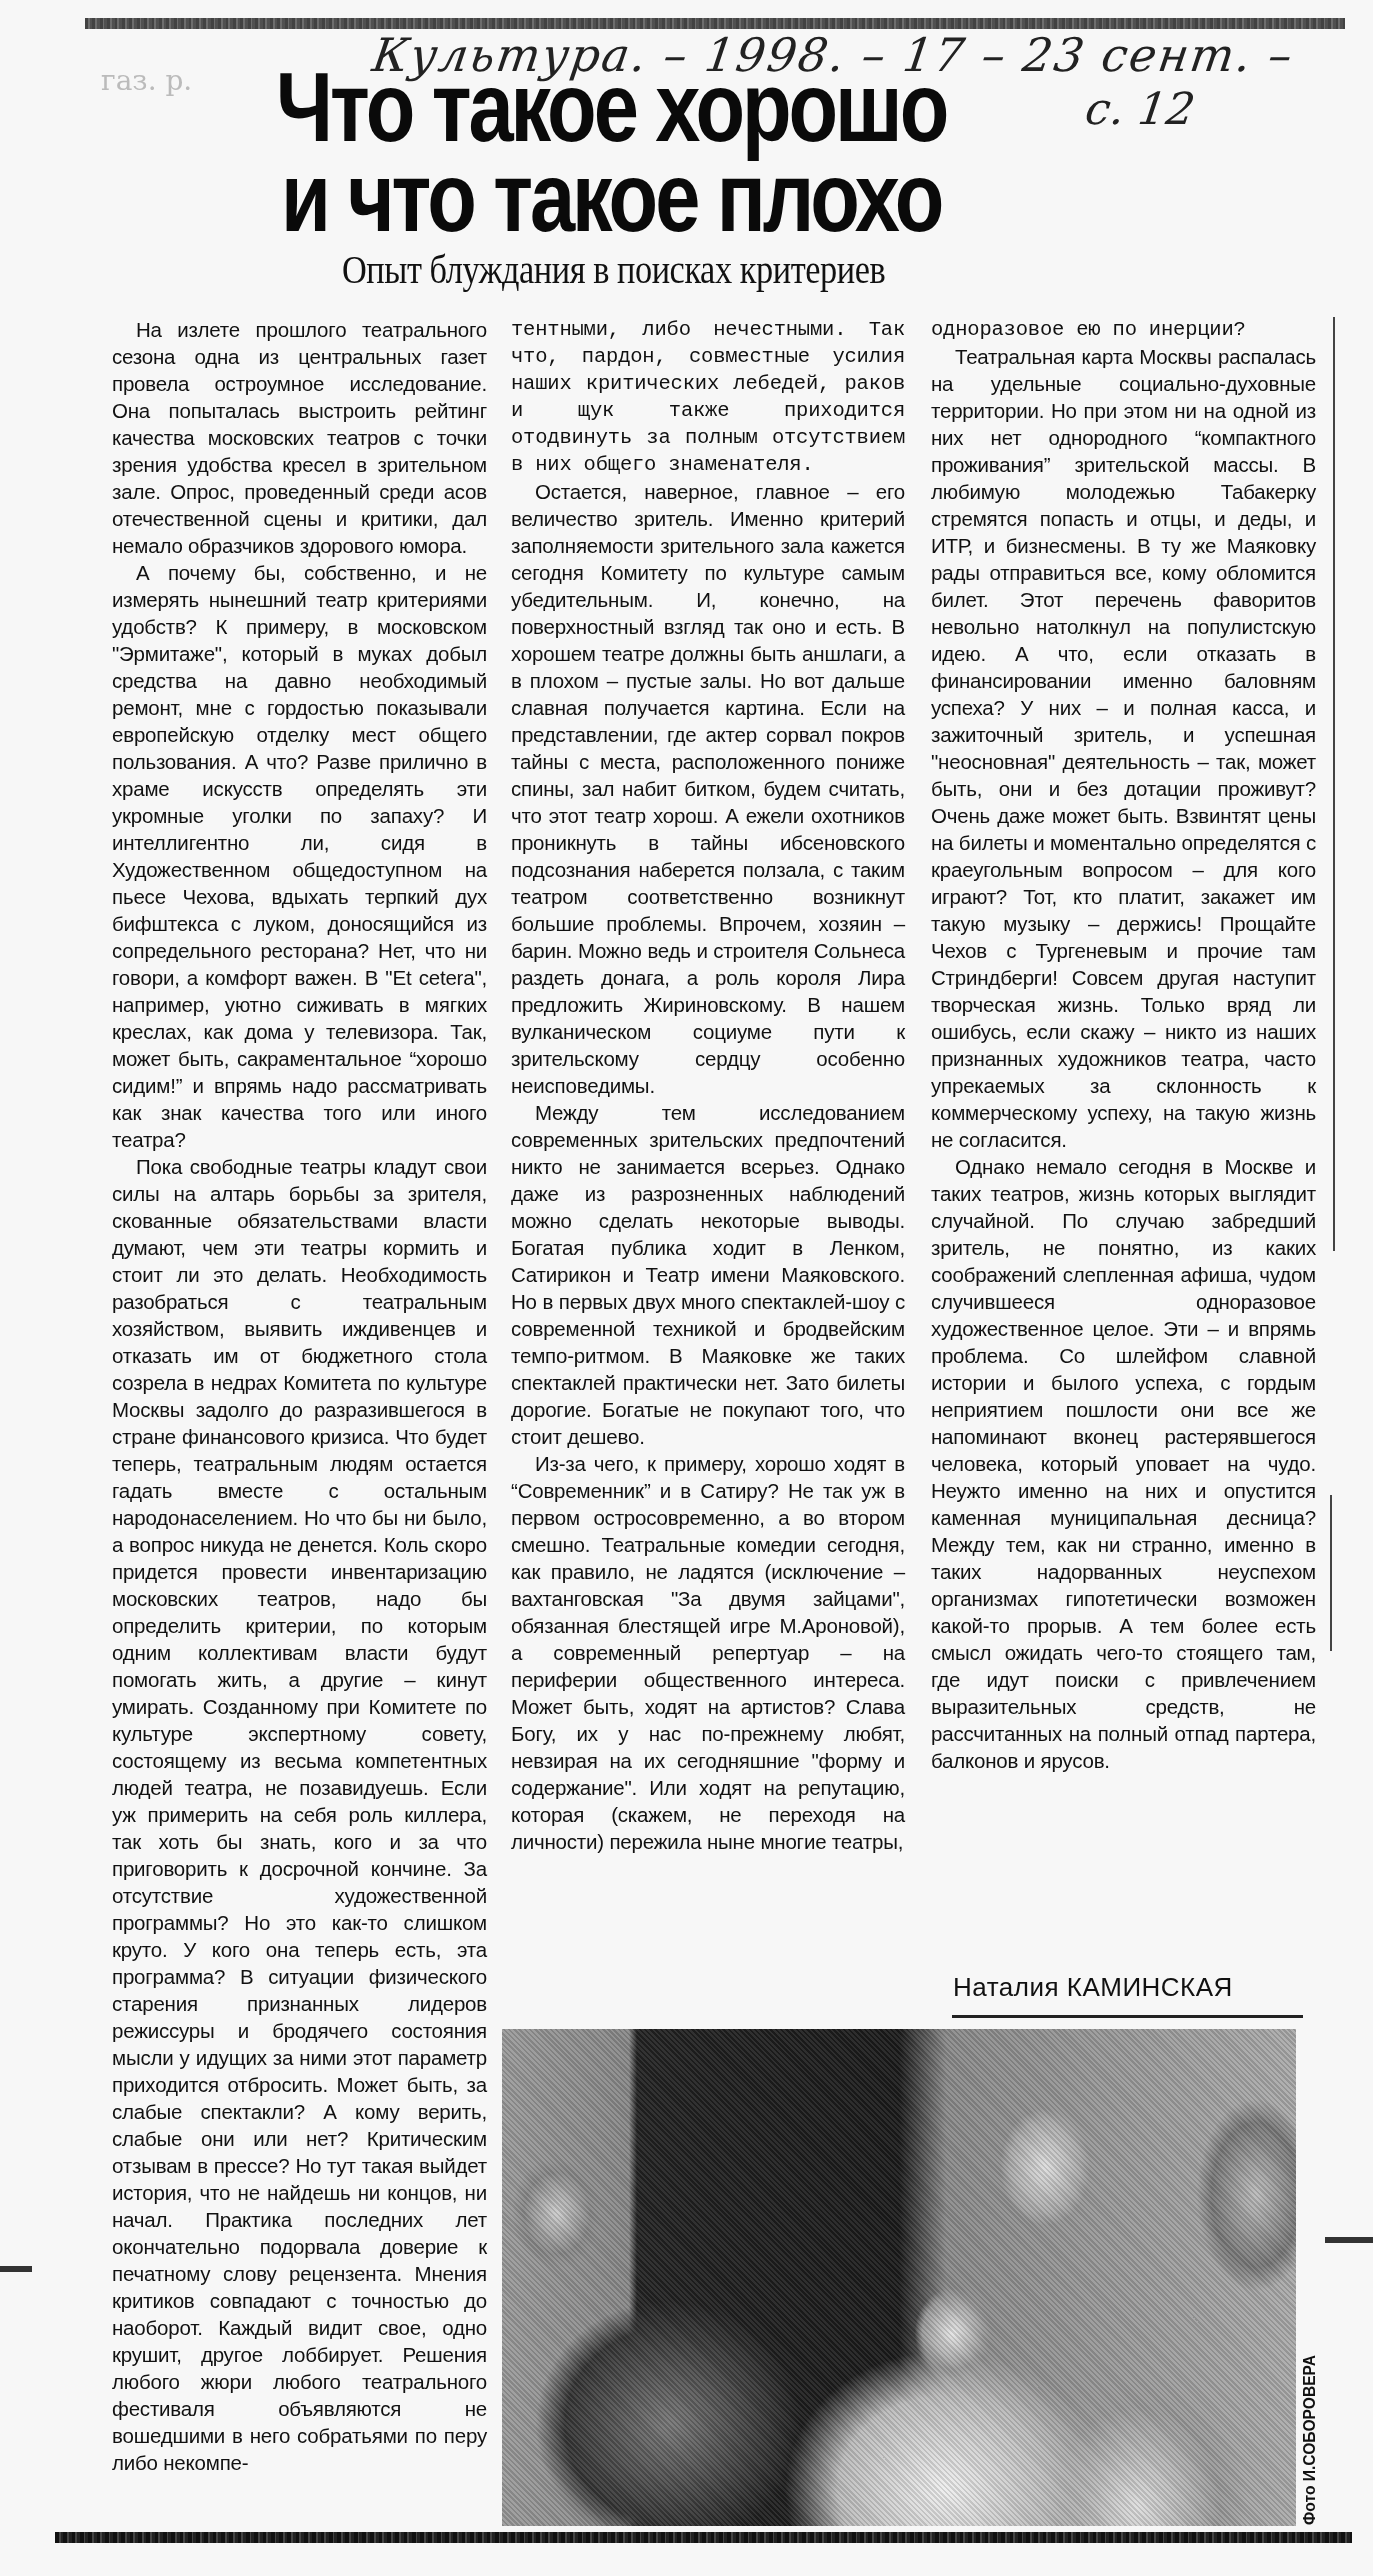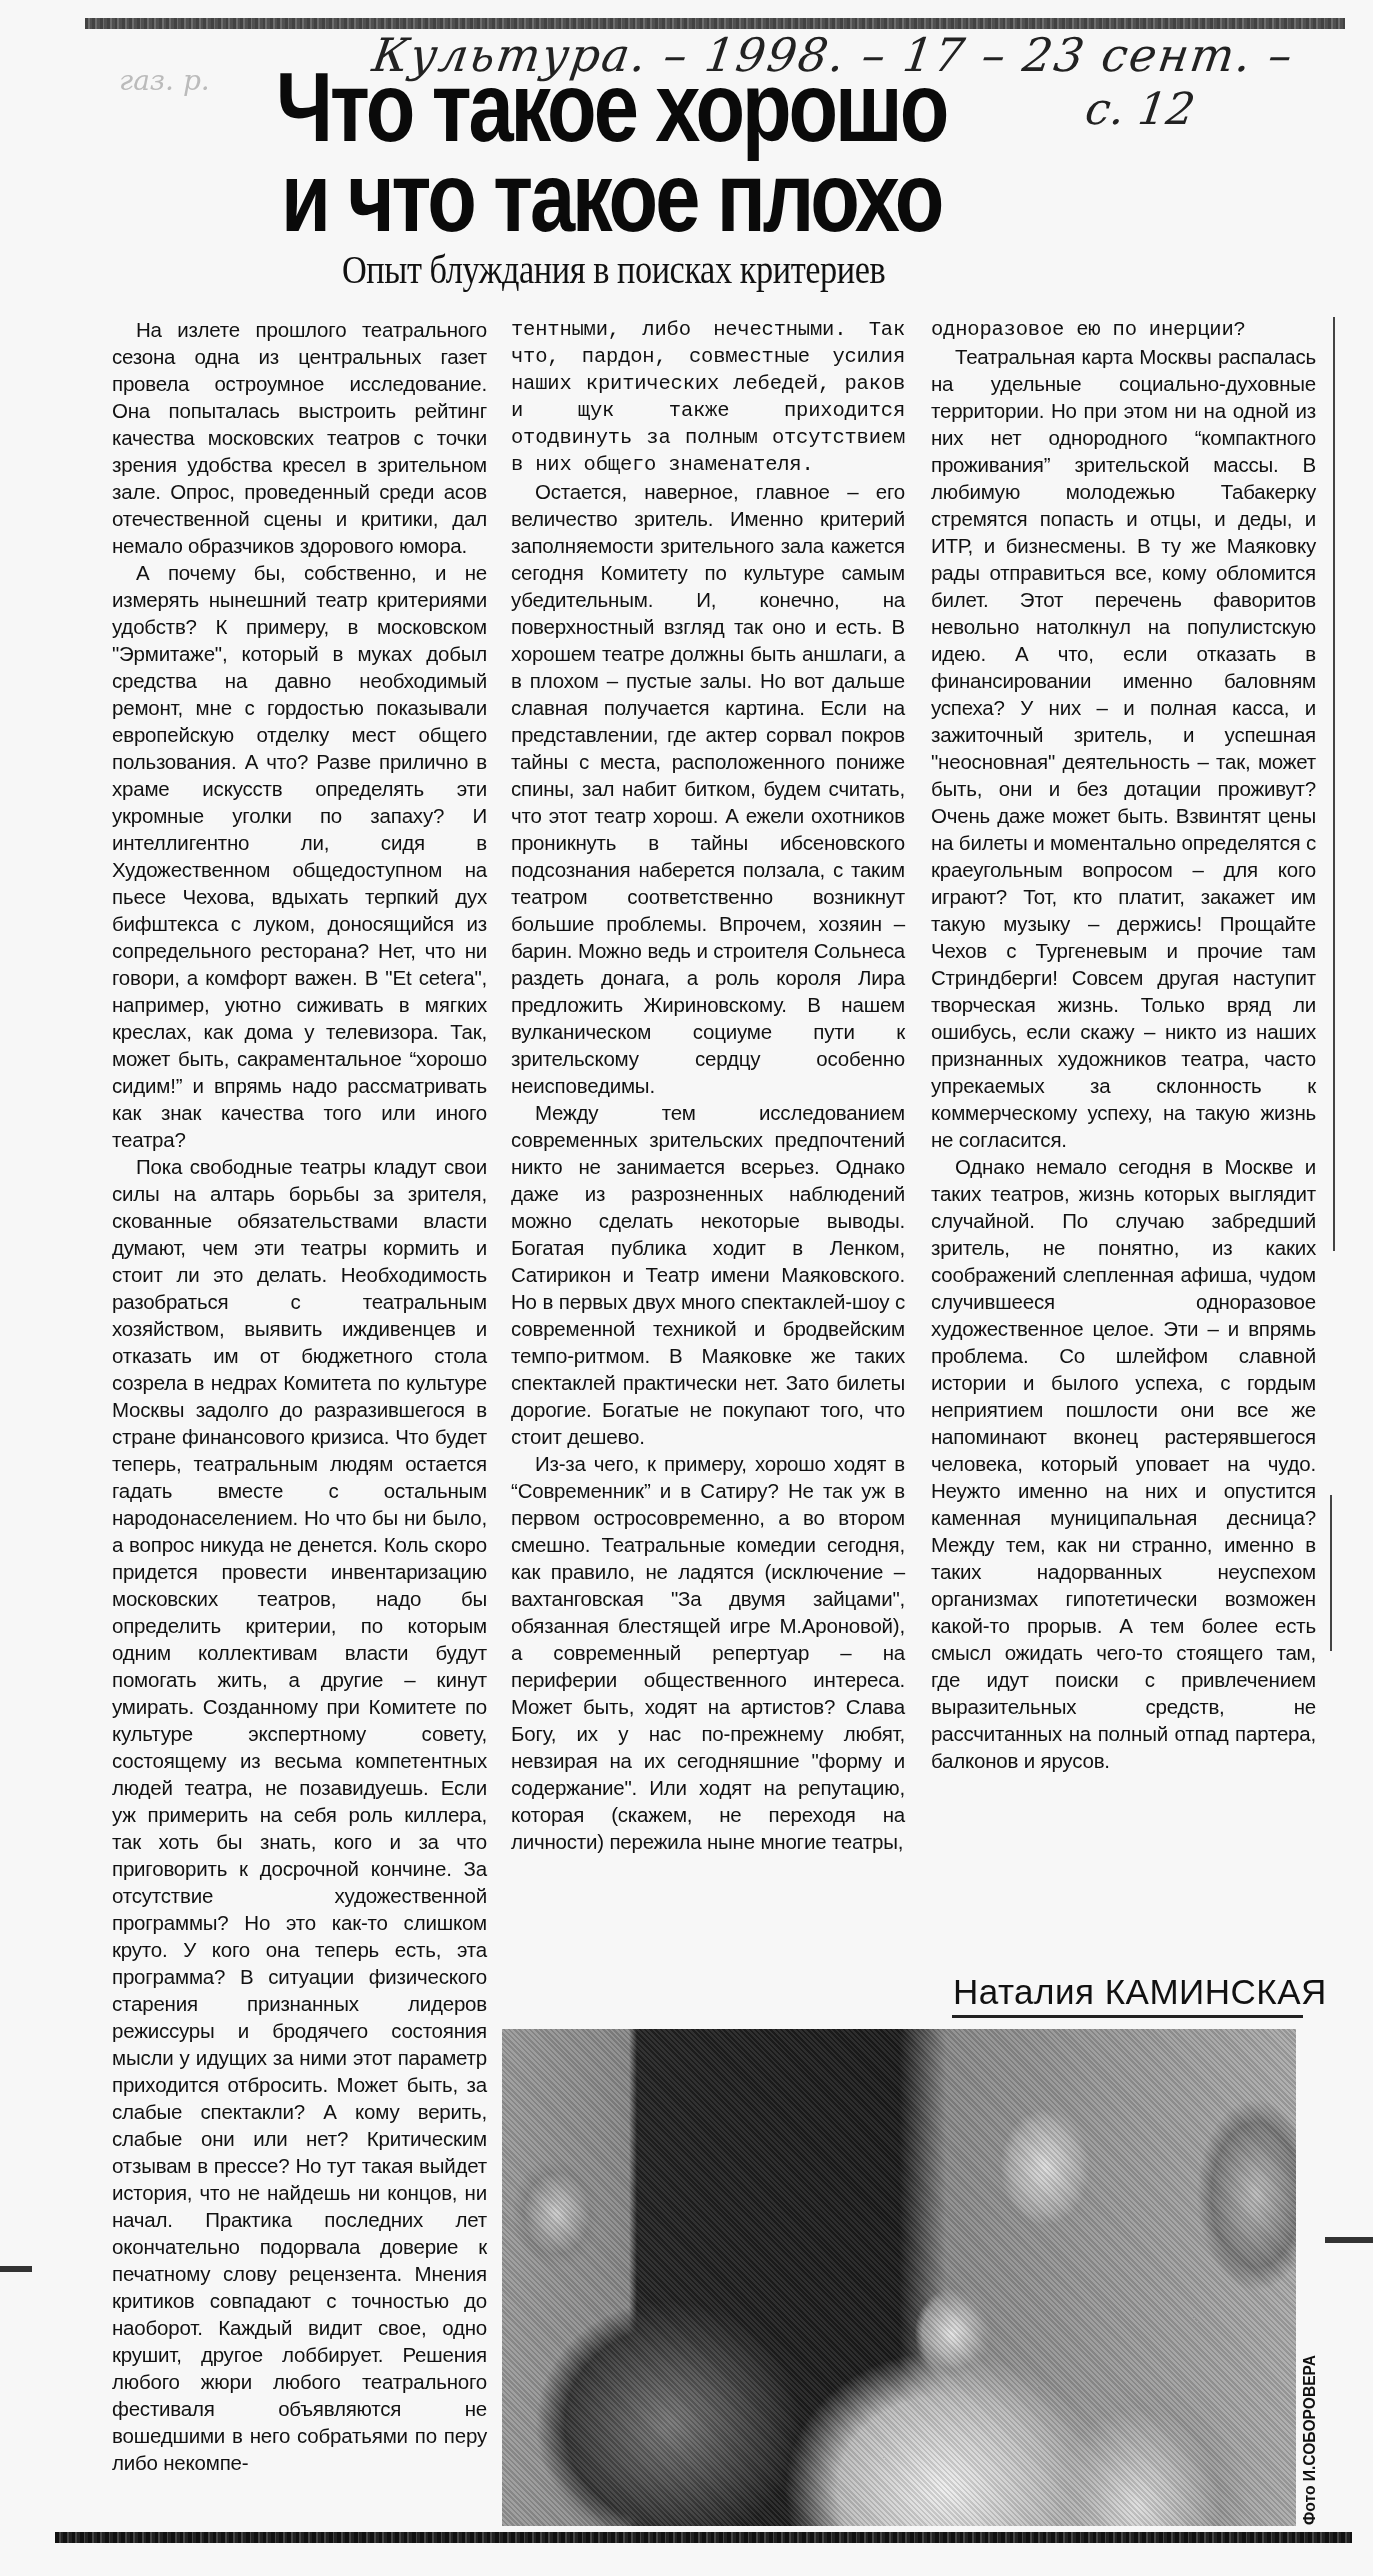--- a/index.html
+++ b/index.html
@@ -20,22 +20,22 @@
   .handwritten {
     position: absolute; left: 373px; top: 28px; font-family: "DejaVu Serif", serif;
     font-style: italic; font-size: 46px; color: #222; letter-spacing: 1.8px; transform: skewX(-8deg);
     white-space: nowrap;
   }
   .handwritten-page {
     position: absolute; left: 1086px; top: 83px; font-family: "DejaVu Serif", serif;
     font-style: italic; font-size: 44px; color: #222; transform: skewX(-8deg);
   }
   .faint-left {
-    position: absolute; left: 101px; top: 64px; font-family: "DejaVu Serif", serif; font-style: italic;
-    font-size: 28px; color: #bbb; margin-left: 18px;
+    position: absolute; left: 101px; top: 64px; font-family: "DejaVu Serif", serif; 
+    font-size: 28px; color: #bbb;
   }
   .headline {
     position: absolute; left: 276px; width: 828px; font-family: "Liberation Sans", sans-serif;
     font-weight: bold; font-size: 99px; line-height: 1; letter-spacing: -3.7px;
     transform: scaleX(0.82); transform-origin: left top; white-space: nowrap; color: #0a0a0a;
   }
   .headline.l1 { top: 57px; }
   .headline.l2 { top: 147px; left: 281px; }
   .subtitle {
     position: absolute; left: 342px; top: 247px; font-family: "Liberation Serif", serif;
@@ -47,21 +47,21 @@
     letter-spacing: -0.2px;
   }
   .column p { margin: 0; text-indent: 24px; hyphens: manual; }
   .column p.cont { text-indent: 0; font-family: Liberation Mono, monospace; }
   .col1 { left: 112px; top: 316px; width: 375px; }
   .col2 { left: 511px; top: 316px; width: 394px; }
   .col3 { left: 931px; top: 316px; width: 385px; }
   .col-divider { position: absolute; left: 1333px; top: 317px; width: 1.8px; height: 934px; background: #444; }
   .col-divider2 { position: absolute; left: 1330px; top: 1495px; width: 1.8px; height: 156px; background: #444; }
   .byline {
-    position: absolute; left: 953px; top: 1972px; font-size: 35px; font-weight: normal;
+    position: absolute; left: 953px; top: 1972px; font-size: 26px; font-weight: normal;
     letter-spacing: 0.5px; white-space: nowrap;
   }
   .byline-rule { position: absolute; left: 952px; top: 2015px; width: 351px; height: 2.8px; background: #222; }
   .photo {
     position: absolute; left: 502px; top: 2029px; width: 794px; height: 497px; overflow: hidden;
     background:
       radial-gradient(ellipse 64px 83px at 543px 138px, #ddd 0%, #aaa 55%, transparent 70%),
       radial-gradient(ellipse 51px 60px at 451px 304px, #e5e5e5 0%, #999 60%, transparent 75%),
       radial-gradient(ellipse 60px 74px at 55px 184px, #ccc 0%, #888 55%, transparent 75%),
       radial-gradient(ellipse 74px 120px at 754px 166px, #bbb 0%, #777 60%, transparent 80%),

